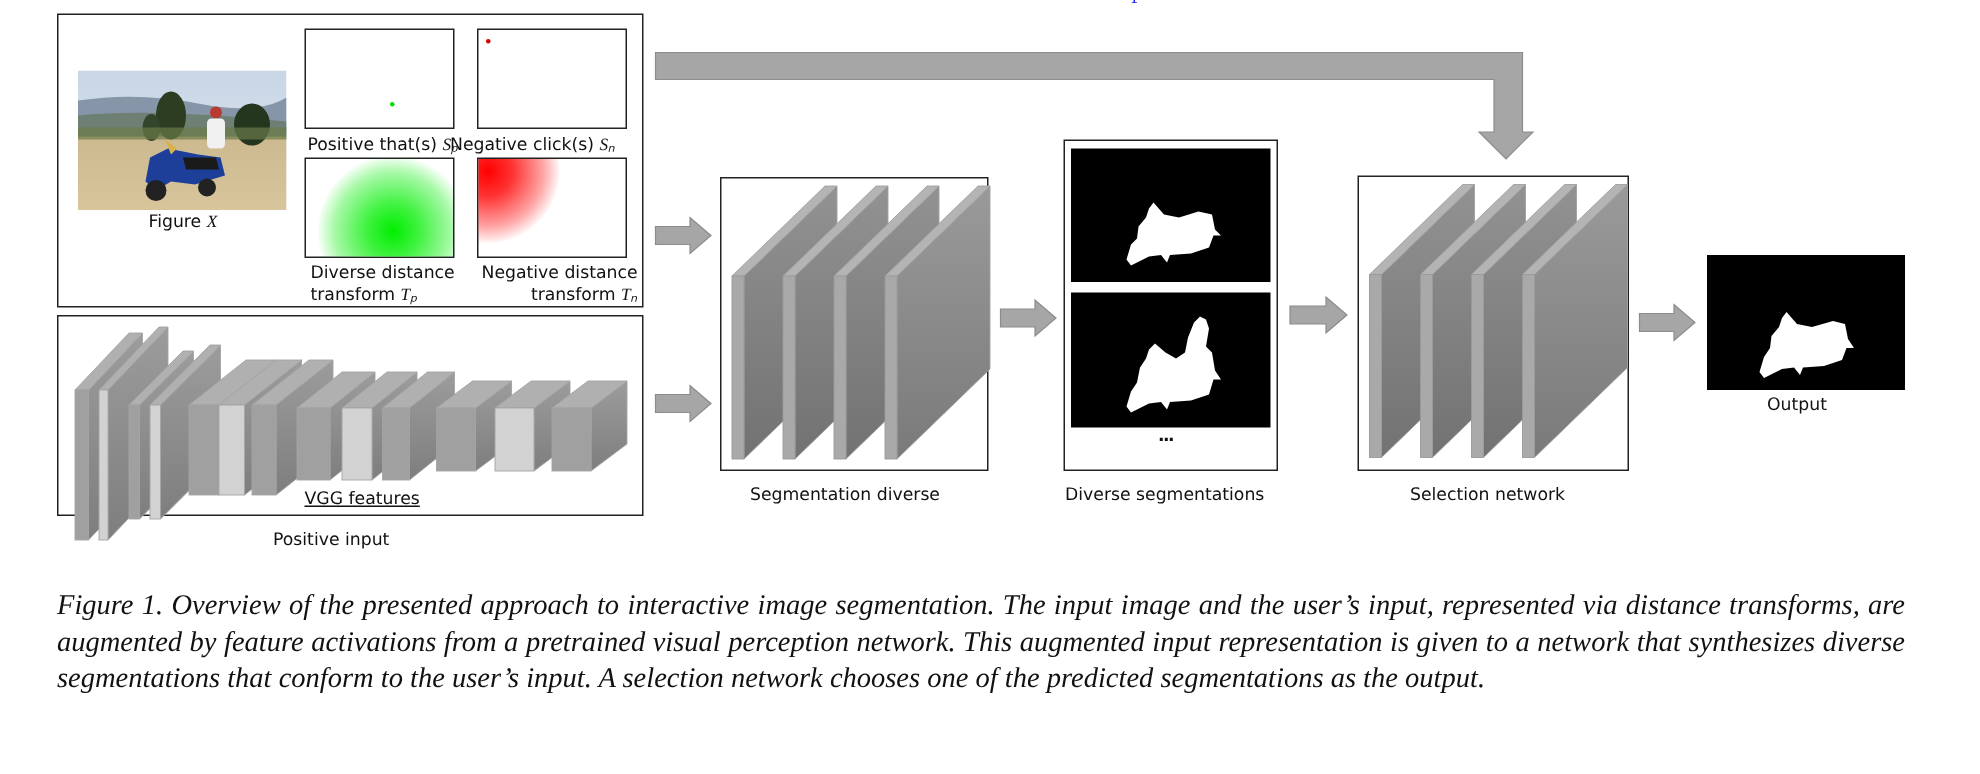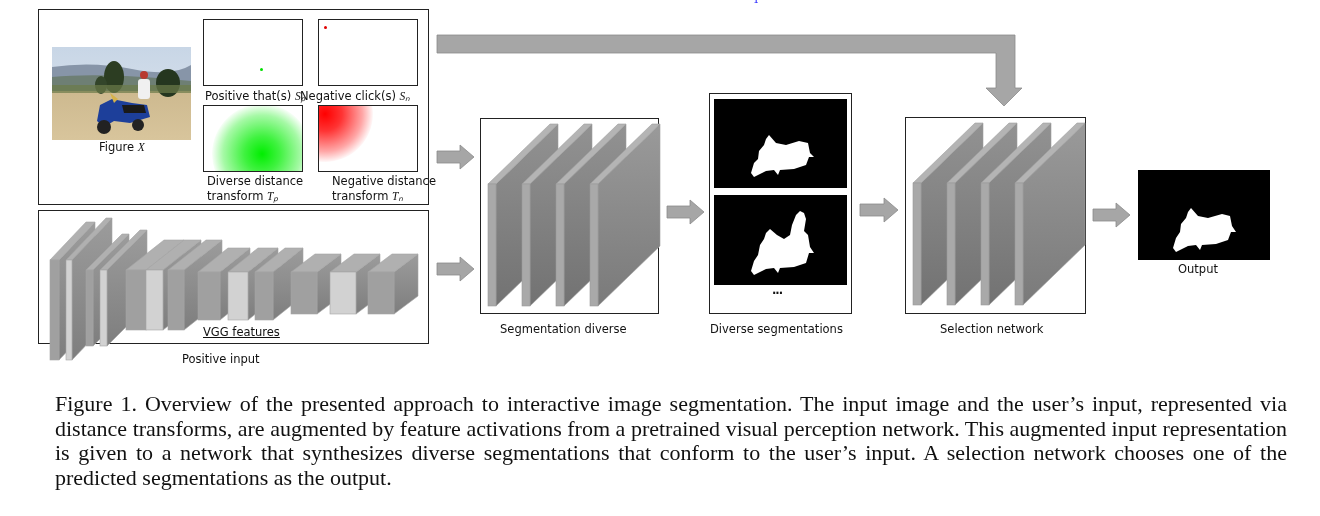--- a/index.html
+++ b/index.html
@@ -1,21 +1,21 @@
 <!DOCTYPE html>
 <html><head>
 <meta charset="utf-8">
 <style>
   html, body { margin:0; padding:0; background:#fff; }
   body { width:1320px; height:516px; position:relative; overflow:hidden; font-family:"DejaVu Sans", sans-serif; }
   .abs { position:absolute; }
   .lbl { position:absolute; font-family:"DejaVu Sans", sans-serif; font-size:11.5px; color:#111; white-space:nowrap; }
   .math { font-family:Liberation Serif, serif; font-style:italic; }
   .box { position:absolute; border:1.3px solid #222; background:#fff; box-sizing:border-box; }
-  .caption { position:absolute; left:55px; top:392px; width:1232px; font-family:"Liberation Serif", serif; font-size:22px; line-height:24.5px; color:#111; text-align:justify; text-align-last:left; }
+  .caption { position:absolute; left:38px; top:392px; width:1232px; font-family:"Liberation Serif", serif; font-size:19px; line-height:24.5px; color:#111; text-align:justify; text-align-last:left;font-style:italic; }
   svg { position:absolute; overflow:visible; }
 </style>
 </head>
 <body>
 
 <div class="lbl" style="left:753px;top:-6px;color:#2020ff;font-family:'DejaVu Serif',serif;font-size:10px;">1</div>
 
 <div class="box" style="left:38px;top:9px;width:391px;height:196px;"></div>
 
 <div class="abs" style="left:52px;top:47px;width:139px;height:93px;overflow:hidden;">
@@ -72,21 +72,21 @@
   <div class="abs" style="left:8px;top:-2px;width:100px;height:100px;border-radius:50%;background:radial-gradient(circle at 50% 50%, #00ee00 0%, rgba(0,238,0,0.75) 25%, rgba(0,238,0,0.35) 55%, rgba(0,238,0,0) 72%);"></div>
 </div>
 <div class="lbl" style="left:207px;top:174px;line-height:15px;">
   <div>Diverse distance</div>
   <div><span>transform</span> <span class="math">Tₚ</span></div>
 </div>
 
 <div class="box" style="left:318px;top:105px;width:100px;height:67px;border-width:1px;overflow:hidden;">
   <div class="abs" style="left:-42px;top:-40px;width:96px;height:96px;border-radius:50%;background:radial-gradient(circle at 50% 50%, #ff0000 0%, rgba(255,0,0,0.8) 25%, rgba(255,0,0,0.35) 55%, rgba(255,0,0,0) 72%);"></div>
 </div>
-<div class="lbl" style="left:332px;top:174px;line-height:15px;">
+<div class="lbl" style="left:321px;top:174px;line-height:15px;text-align:right;">
   <div>Negative distance</div>
   <div><span>transform</span> <span class="math">Tₙ</span></div>
 </div>
 
 <div class="box" style="left:38px;top:210px;width:391px;height:134px;"></div>
 <svg id="vgg-svg" width="391" height="134" style="left:38px;top:210px;">
     <g>
       <path d="M21 50 L57 12 L57 112 L21 150 Z" fill="url(#g8)" stroke="#a4a4a4" stroke-width="0.6"></path>
       <path d="M12 50 L48 12 L57 12 L21 50 Z" fill="#b0b0b0" stroke="#a4a4a4" stroke-width="0.6"></path>
       <rect x="12" y="50" width="9" height="100" fill="#a0a0a0" stroke="#a4a4a4" stroke-width="0.6"></rect>

